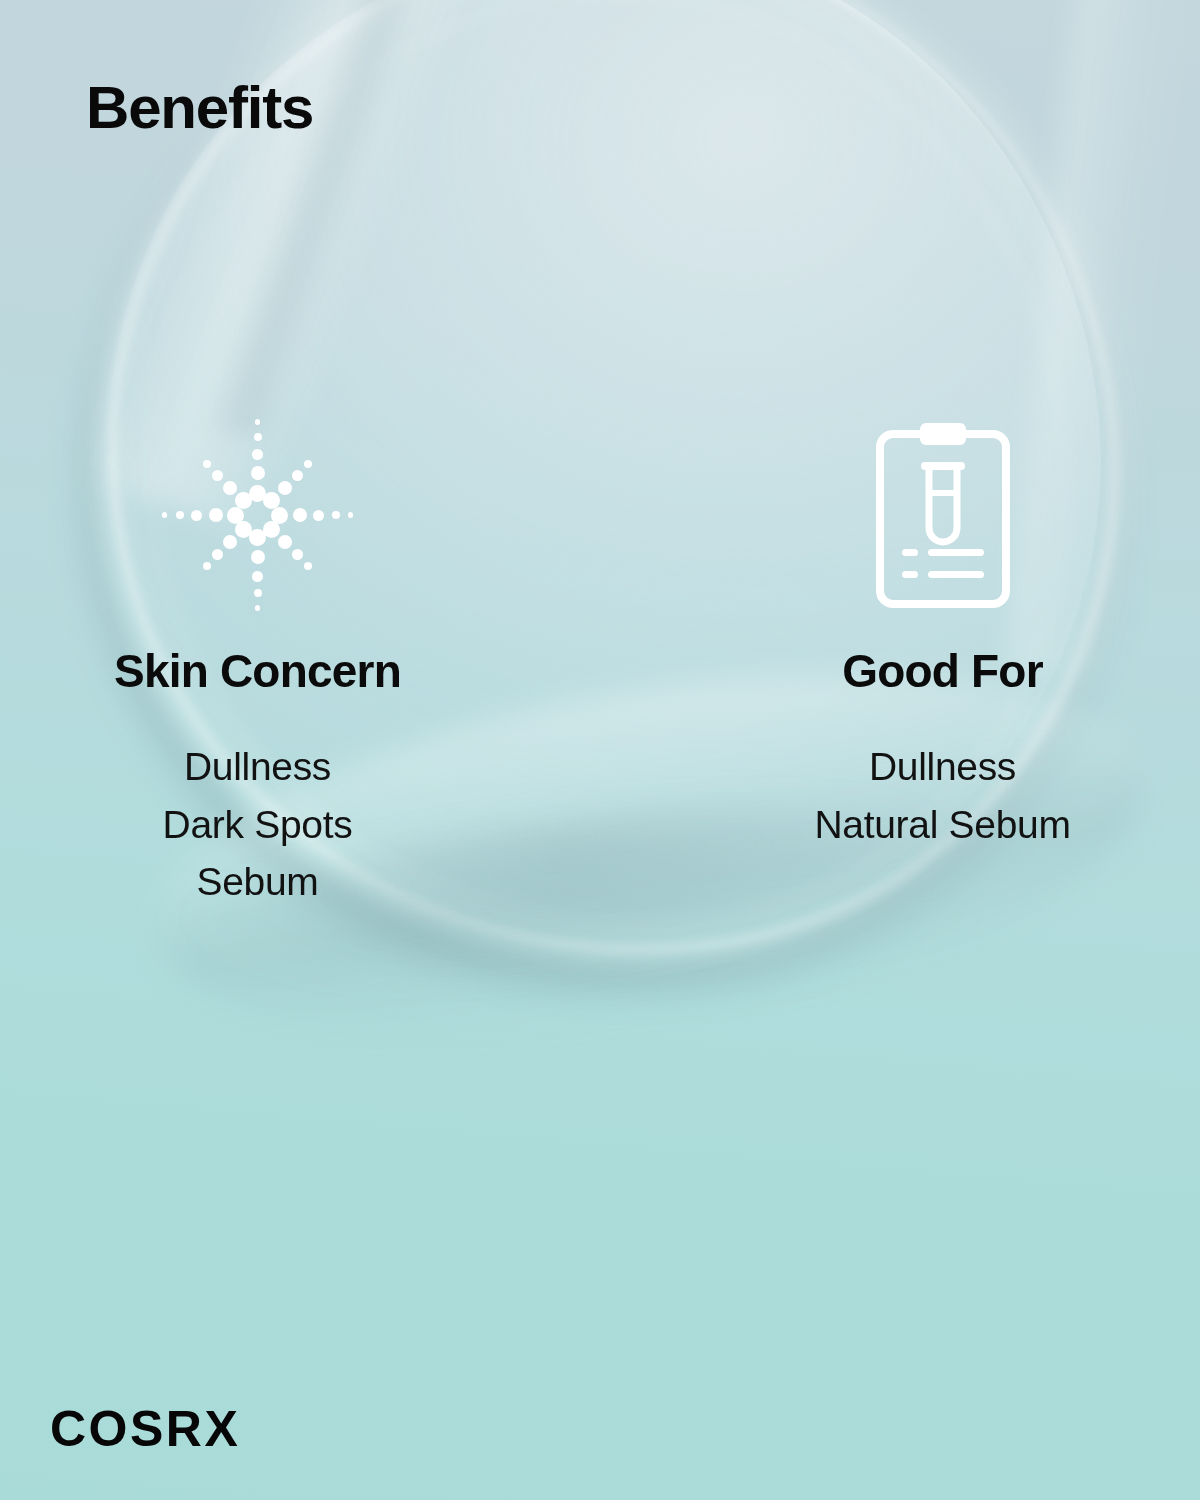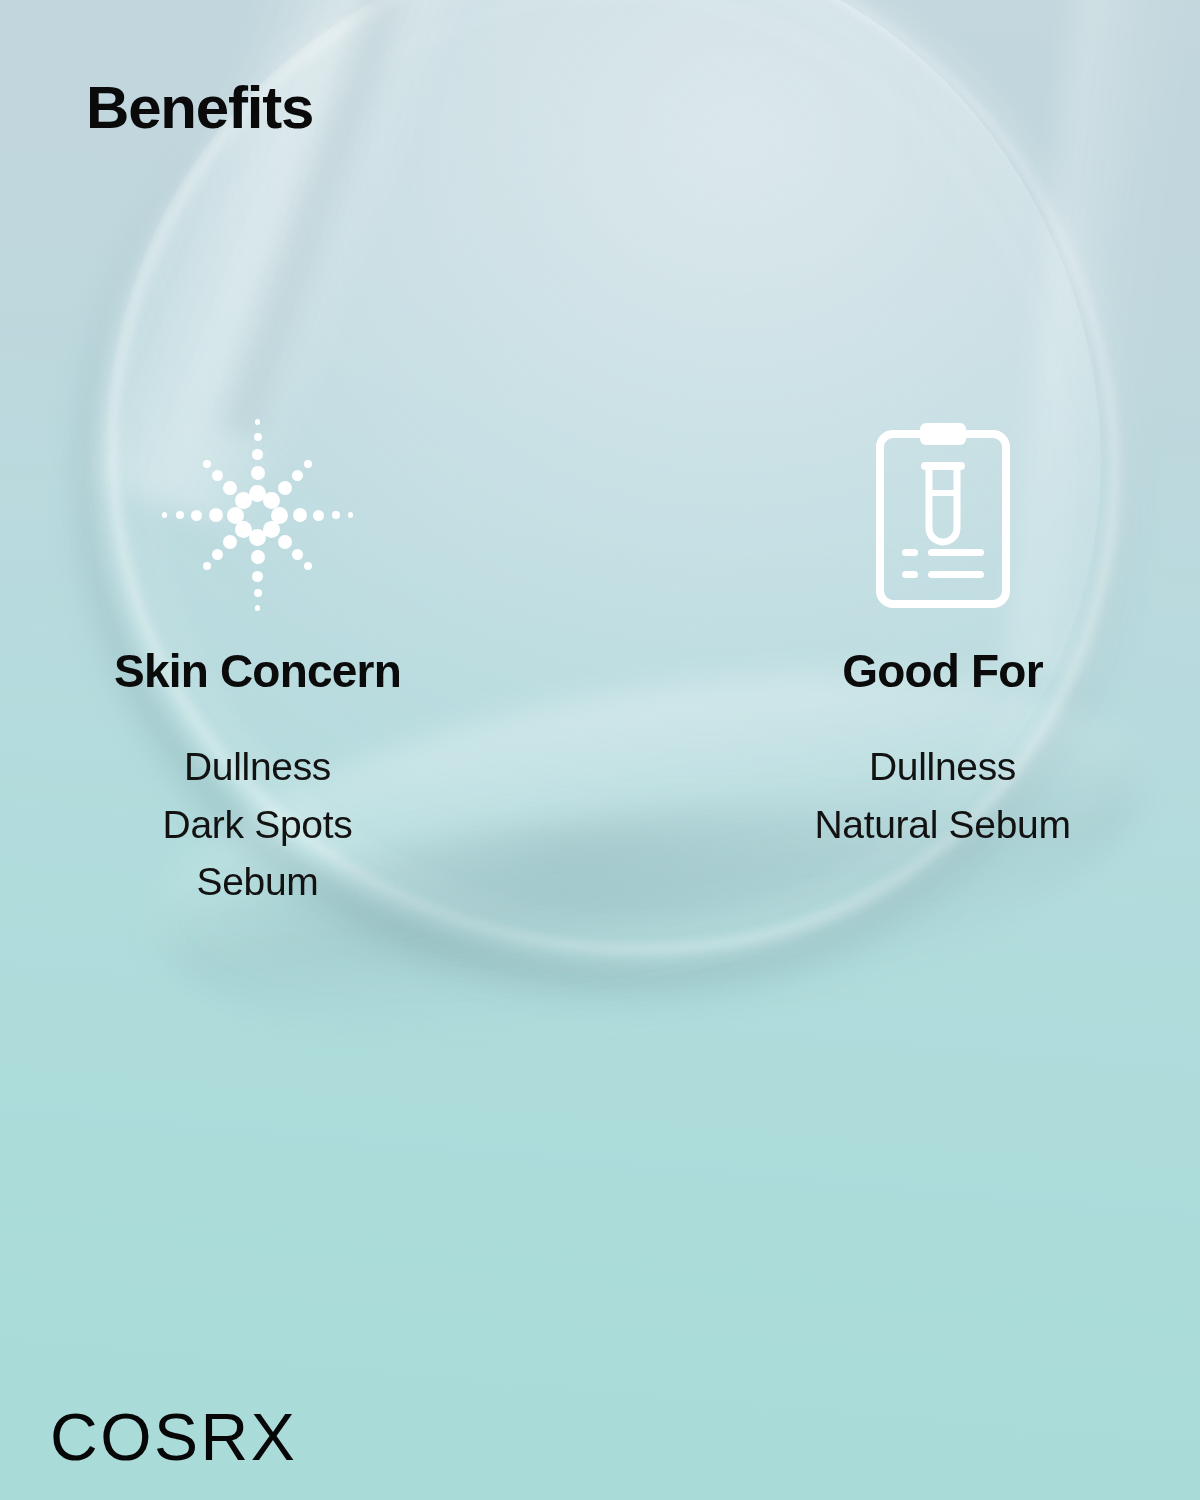--- a/index.html
+++ b/index.html
@@ -232,22 +232,22 @@
     letter-spacing: -0.3px;
     color: #121212;
     line-height: 1.48;
     white-space: nowrap;
   }
 
   #brand-logo {
     position: absolute;
     left: 50px;
     top: 1404px;
-    font-size: 66px;
-    font-weight: 400;
+    font-size: 50px;
+    font-weight: 700;
     letter-spacing: 2.5px;
     color: #070707;
     line-height: 1;
   }
 
   
   .burst { position: relative; width: 200px; height: 200px; }
   .burst span {
     position: absolute;
     background: #ffffff;

